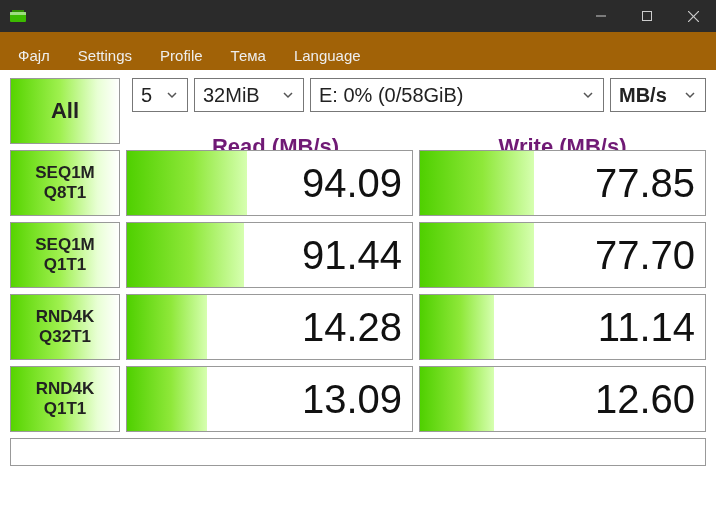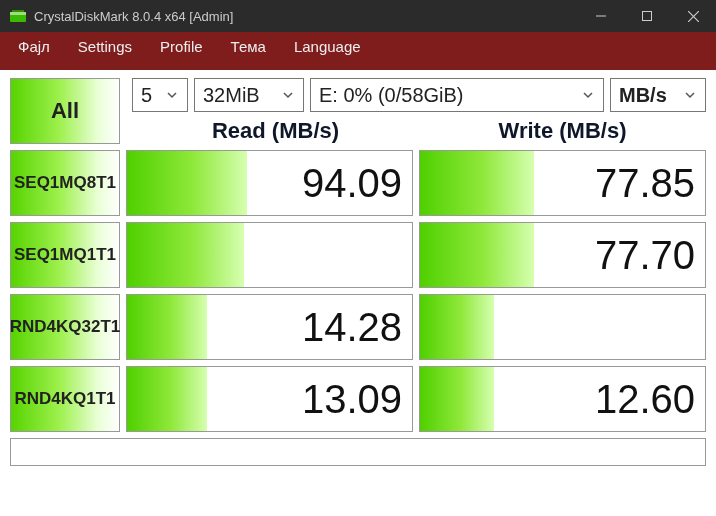--- a/index.html
+++ b/index.html
@@ -27,23 +27,23 @@
   .titlebar .spacer { flex: 1; }
   .winbtn {
     width: 46px; height: 32px;
     display: flex; align-items: center; justify-content: center;
     color: #ccc;
   }
   .winbtn svg { width: 10px; height: 10px; }
   .winbtn.close svg { width: 11px; height: 11px; }
   .menubar {
     height: 38px;
-    background: #7f1d1d;
+    background: #a16207;
     display: flex;
-    align-items: flex-start;
+    align-items: flex-end;
     color: #eee;
     font-size: 15px;
     padding: 0 4px;
   }
   .menuitem {
     padding: 6px 14px;
   }
   .content {
     background: #fff;
     padding: 8px 10px;
@@ -80,37 +80,37 @@
   .selectrow { display:flex; gap:6px; flex:1; }
   .rightcol { display:flex; flex-direction:column; flex:1; gap:2px; }
   .sel-count { width: 56px; }
   .sel-size { width: 110px; }
   .sel-drive { flex:1; }
   .sel-unit { width: 96px; font-weight: bold; }
   .headers {
     display:flex;
     font-size: 22px;
     font-weight:700;
-    color:#0f172a;
-    margin-top:4px;
+    color:#701a75;
+    margin-top:20px;
     height:30px;
     align-items:center;
   }
   .headers .col { flex:1; text-align:center; }
   .benchrow {
     display:flex;
     gap:6px;
     margin-top:6px;
     height:66px;
   }
   .rowbtn {
     width:110px;
     border:1px solid #999;
     background: linear-gradient(to right, #56d400 0%, #9ef04e 45%, #e8ffd4 80%, #fff 100%);
-    display:flex; flex-direction:row; align-items:center; justify-content:center;
+    display:flex; flex-direction:column; align-items:center; justify-content:center;
     font-weight:700;
     color:#222;
     line-height:1.15;
   }
   .rowbtn .l1 { font-size:17px; }
   .rowbtn .l2 { font-size:17px; }
   .valcell {
     flex:1;
     border:1px solid #999;
     position:relative;
@@ -143,21 +143,20 @@
 <body>
 
 <div class="titlebar">
   <span class="icon">
     <svg viewBox="0 0 20 20">
         <rect x="2" y="6" width="16" height="10" rx="1" fill="#3cba00"></rect>
         <rect x="2" y="6" width="16" height="3" fill="#fff" opacity="0.5"></rect>
         <rect x="4" y="4" width="12" height="2" fill="#2f8f00"></rect>
       </svg>
   </span>
-  <span class="title">CrystalDiskMark 8.0.4 x64 [Admin]</span>
   <span class="spacer"></span>
   <div class="winbtn">
     <svg viewBox="0 0 10 10">
         <line x1="0" y1="5" x2="10" y2="5" stroke="#ccc" stroke-width="1"></line>
       </svg>
   </div>
   <div class="winbtn">
     <svg viewBox="0 0 10 10">
         <rect x="0.5" y="0.5" width="9" height="9" fill="none" stroke="#ccc" stroke-width="1"></rect>
       </svg>
@@ -233,37 +232,39 @@
           <span class="num">77.85</span>
         </div>
       </div>
       <div class="benchrow">
         <div class="rowbtn">
           <span class="l1">SEQ1M</span>
           <span class="l2">Q1T1</span>
         </div>
         <div class="valcell">
           <div class="bar" style="width:41%"></div>
+          <span class="num">91.44</span>
         </div>
         <div class="valcell">
           <div class="bar" style="width:40%"></div>
           <span class="num">77.70</span>
         </div>
       </div>
       <div class="benchrow">
         <div class="rowbtn">
           <span class="l1">RND4K</span>
           <span class="l2">Q32T1</span>
         </div>
         <div class="valcell">
           <div class="bar" style="width:28%"></div>
           <span class="num">14.28</span>
         </div>
         <div class="valcell">
           <div class="bar" style="width:26%"></div>
+          <span class="num">11.14</span>
         </div>
       </div>
       <div class="benchrow">
         <div class="rowbtn">
           <span class="l1">RND4K</span>
           <span class="l2">Q1T1</span>
         </div>
         <div class="valcell">
           <div class="bar" style="width:28%"></div>
           <span class="num">13.09</span>

